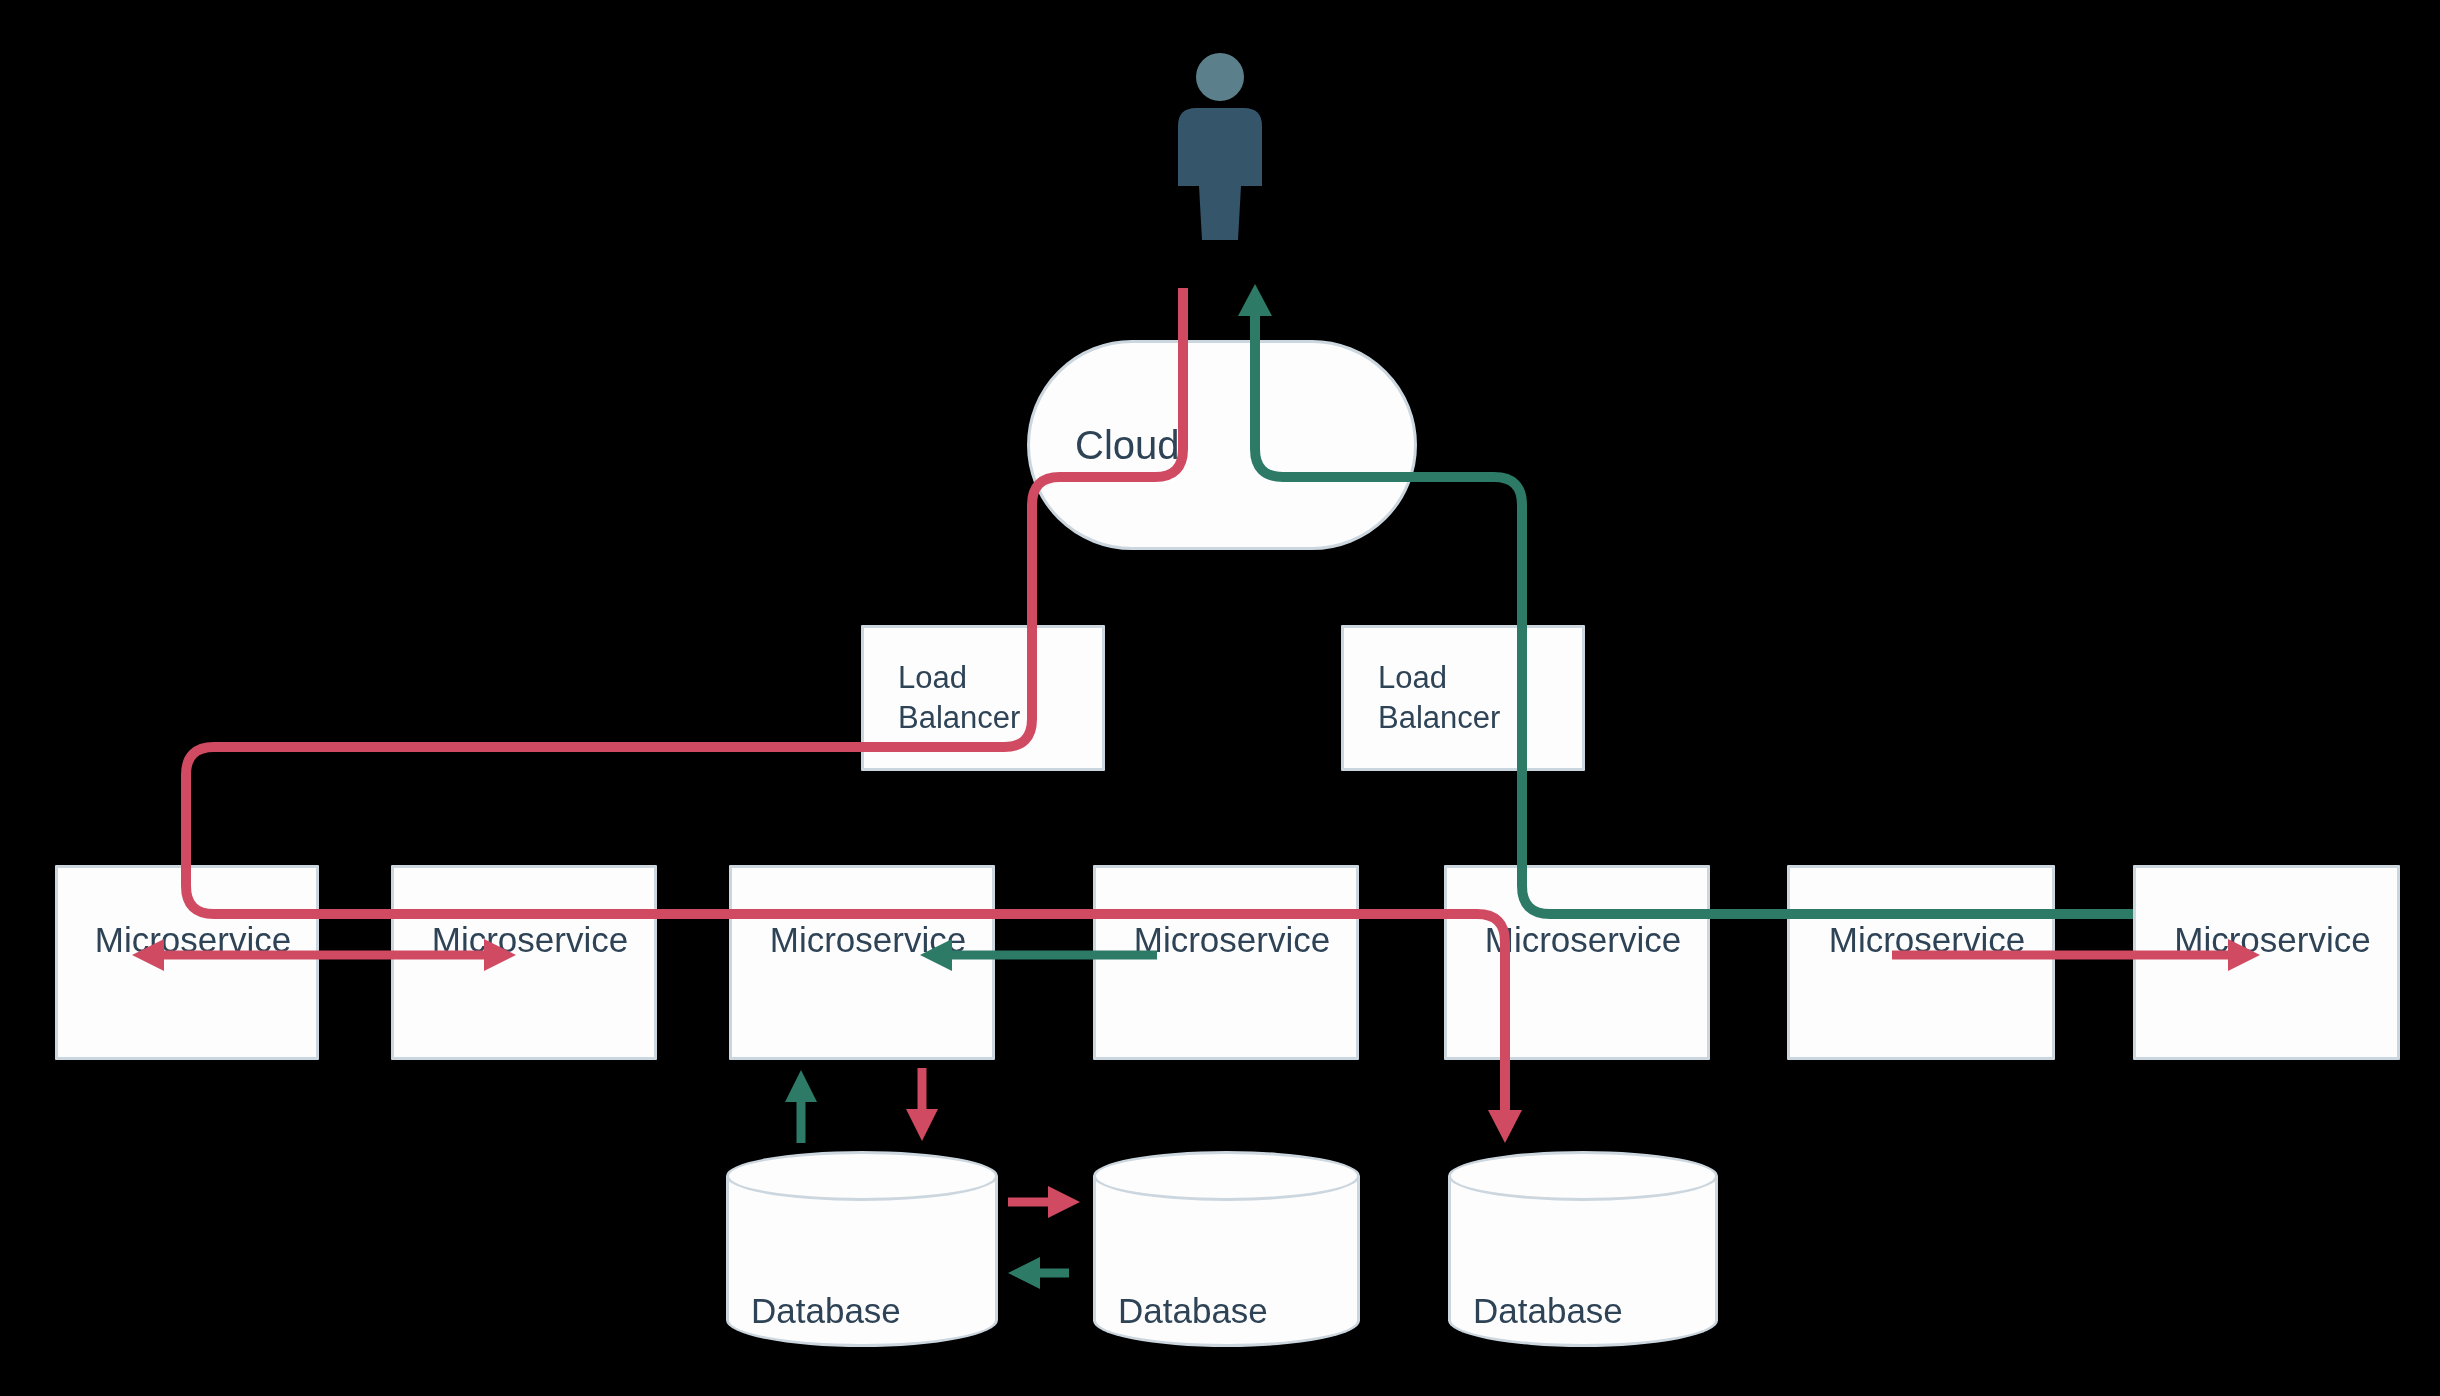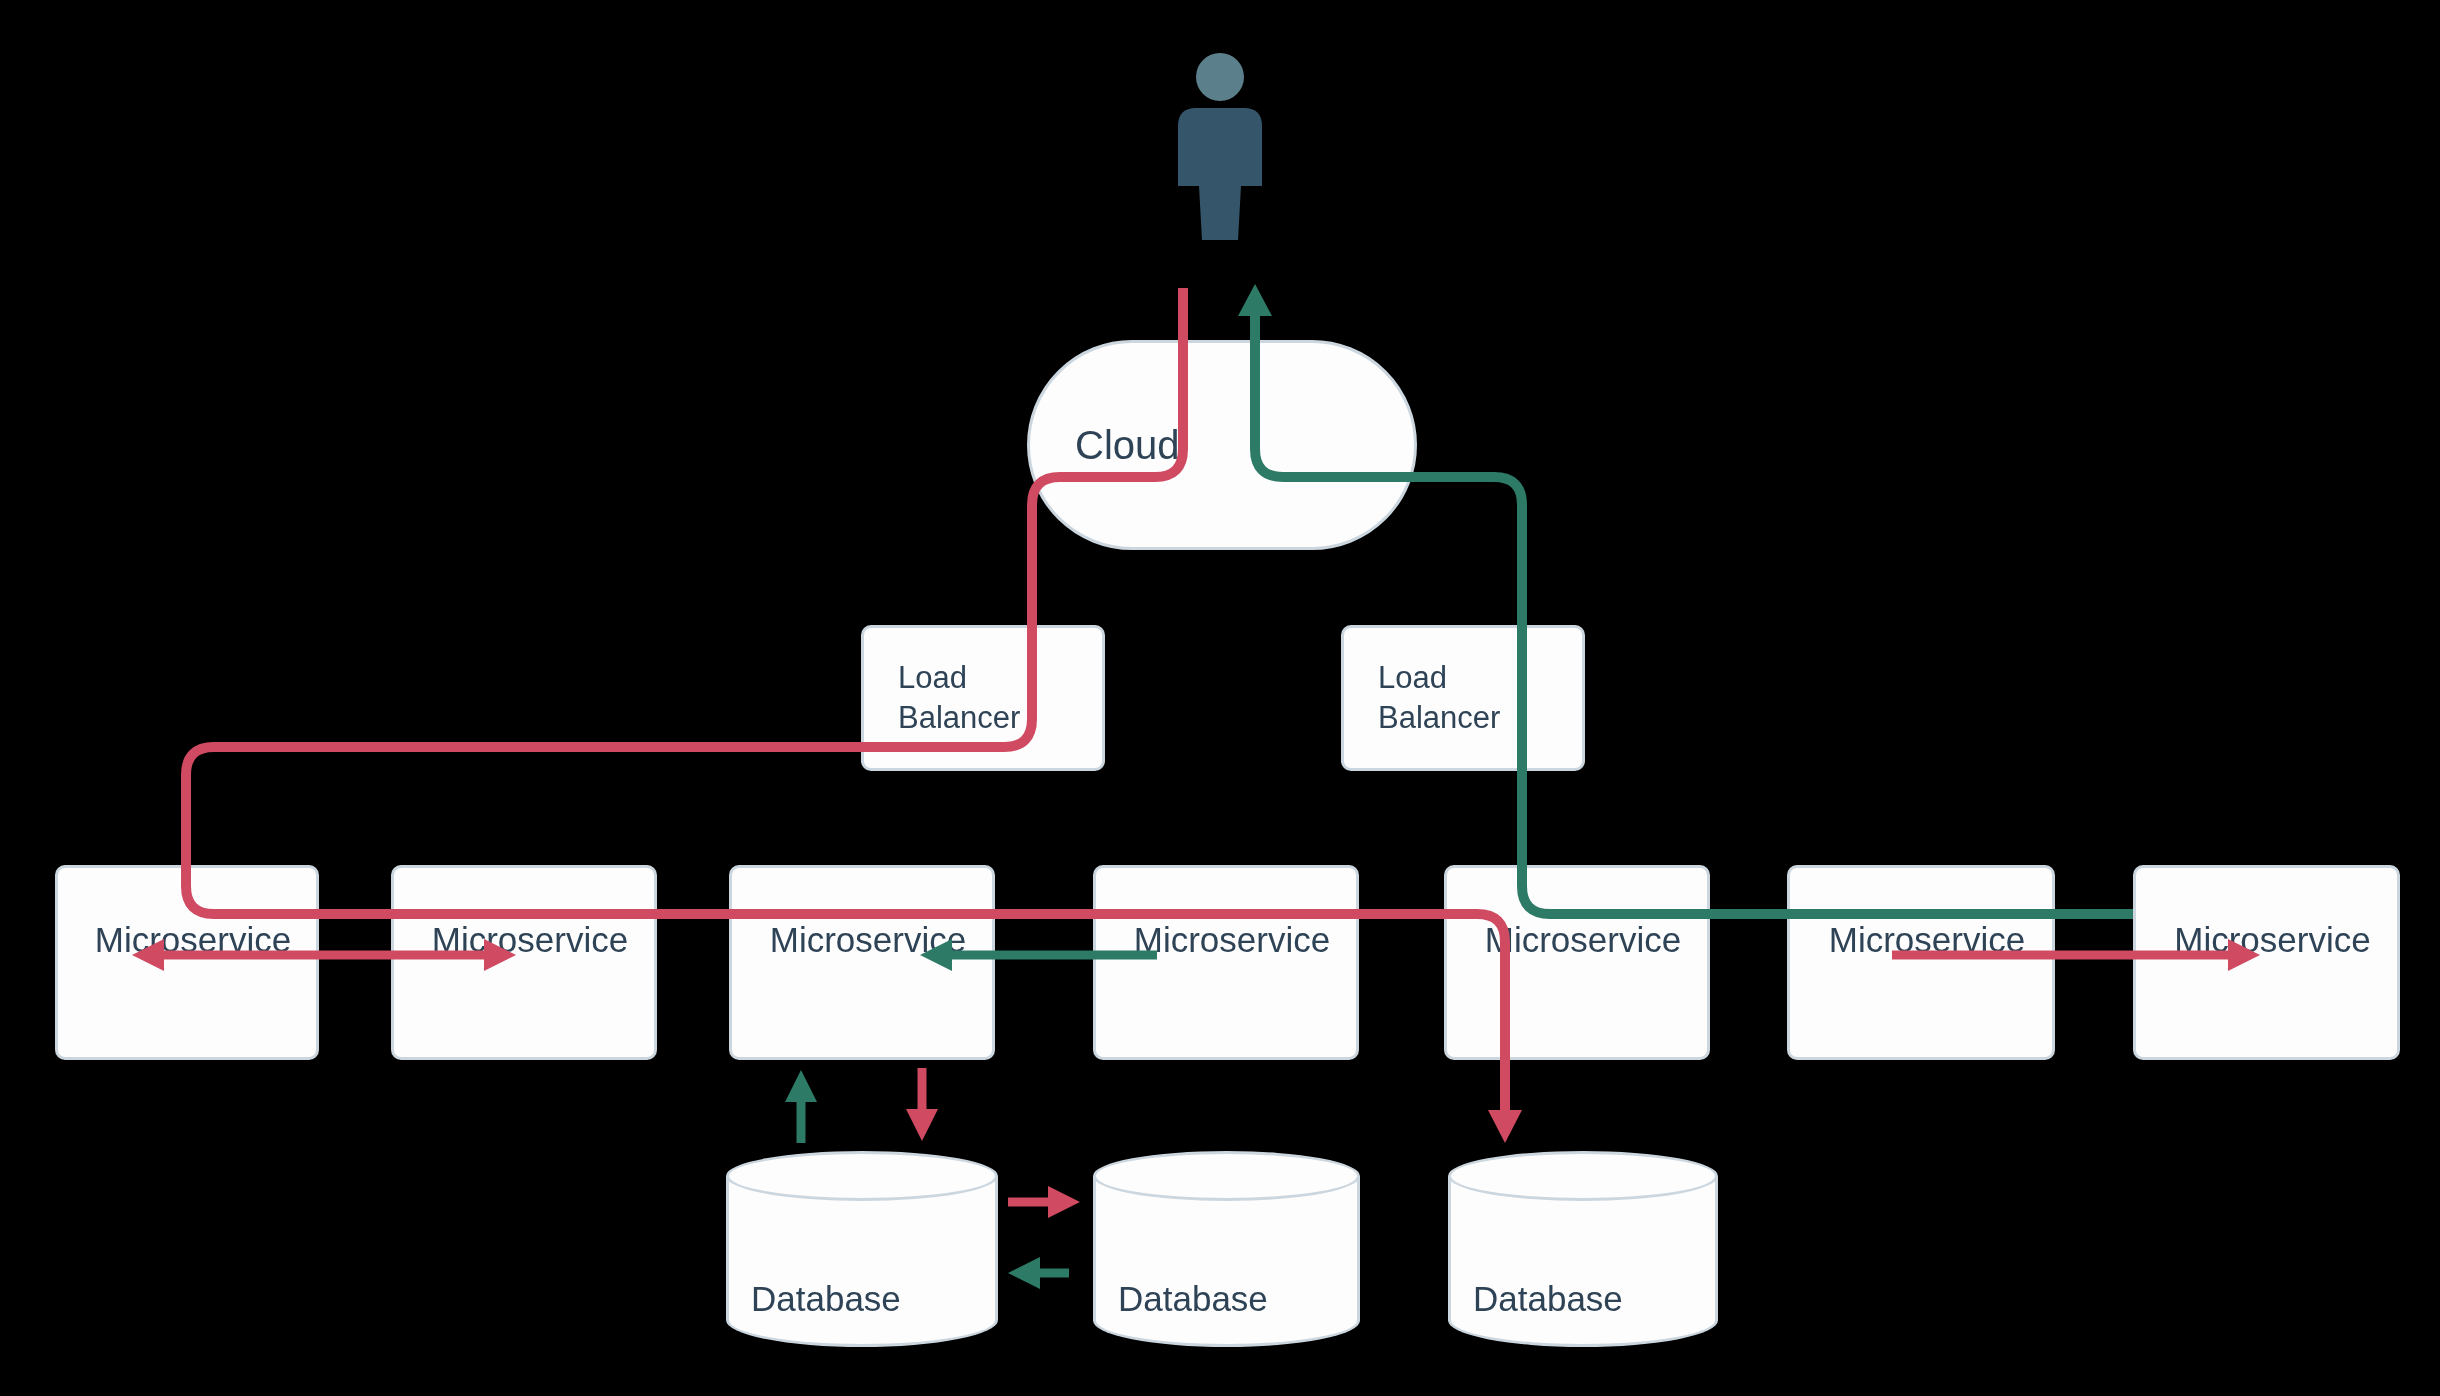--- a/index.html
+++ b/index.html
@@ -36,21 +36,21 @@
   .cloud-lbl {
     position:absolute; left:45px; top:50%;
     transform:translateY(-50%);
     font-size:40px;
   }
   
   .box {
     position:absolute;
     background:var(--node-fill);
     border:3px solid var(--node-border);
-    border-radius:10px;
+    border-radius:1px;
     padding-left:12px;
   }
   .lb-lbl {
     position:absolute; left:34px; top:50%;
     transform:translateY(-50%);
     font-size:31px; line-height:40px;
     width:150px;
   }
   .ms { display:flex; align-items:flex-start; justify-content:center; padding-top:52px; }
   .ms-lbl { font-size:35px; }
@@ -65,21 +65,21 @@
   }
   .db-body {
     position:absolute; left:0; top:25px; width:100%; bottom:0;
     background:var(--node-fill);
     border:3px solid var(--node-border);
     border-top:none;
     border-radius:0 0 136px 136px / 0 0 27px 27px;
     z-index:1;
   }
   .db-lbl {
-    position:absolute; left:25px; top:128px; z-index:3;
+    position:absolute; left:25px; top:140px; z-index:3;
     font-size:35px;
   }
   .overlay {
     position:absolute; left:0; top:0;
     width:2440px; height:1396px;
     z-index:10;
     pointer-events:none;
   }
   .flow-red   { stroke:var(--flow-red);   fill:none; }
   .flow-green { stroke:var(--flow-green); fill:none; }

